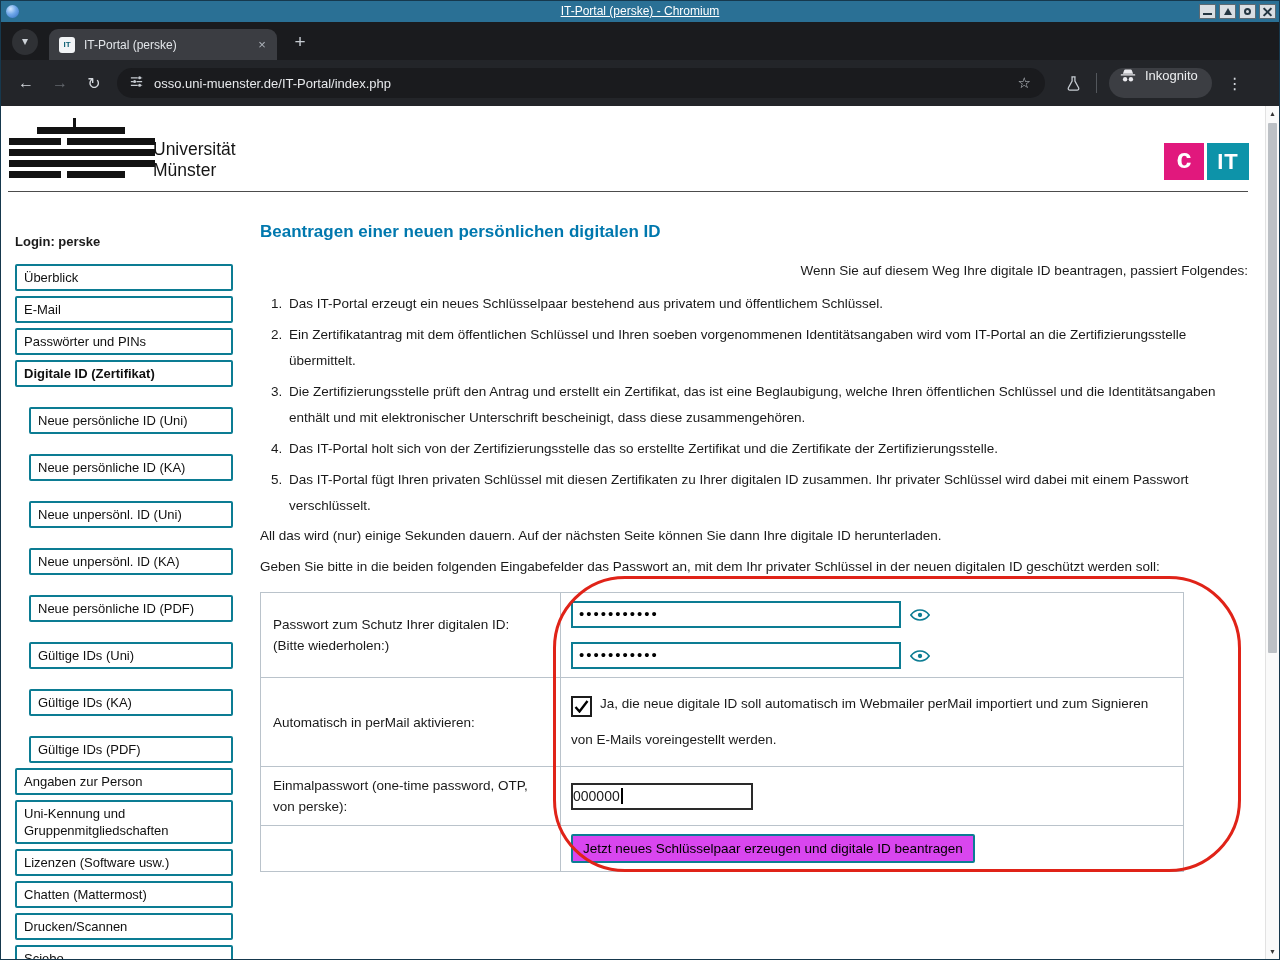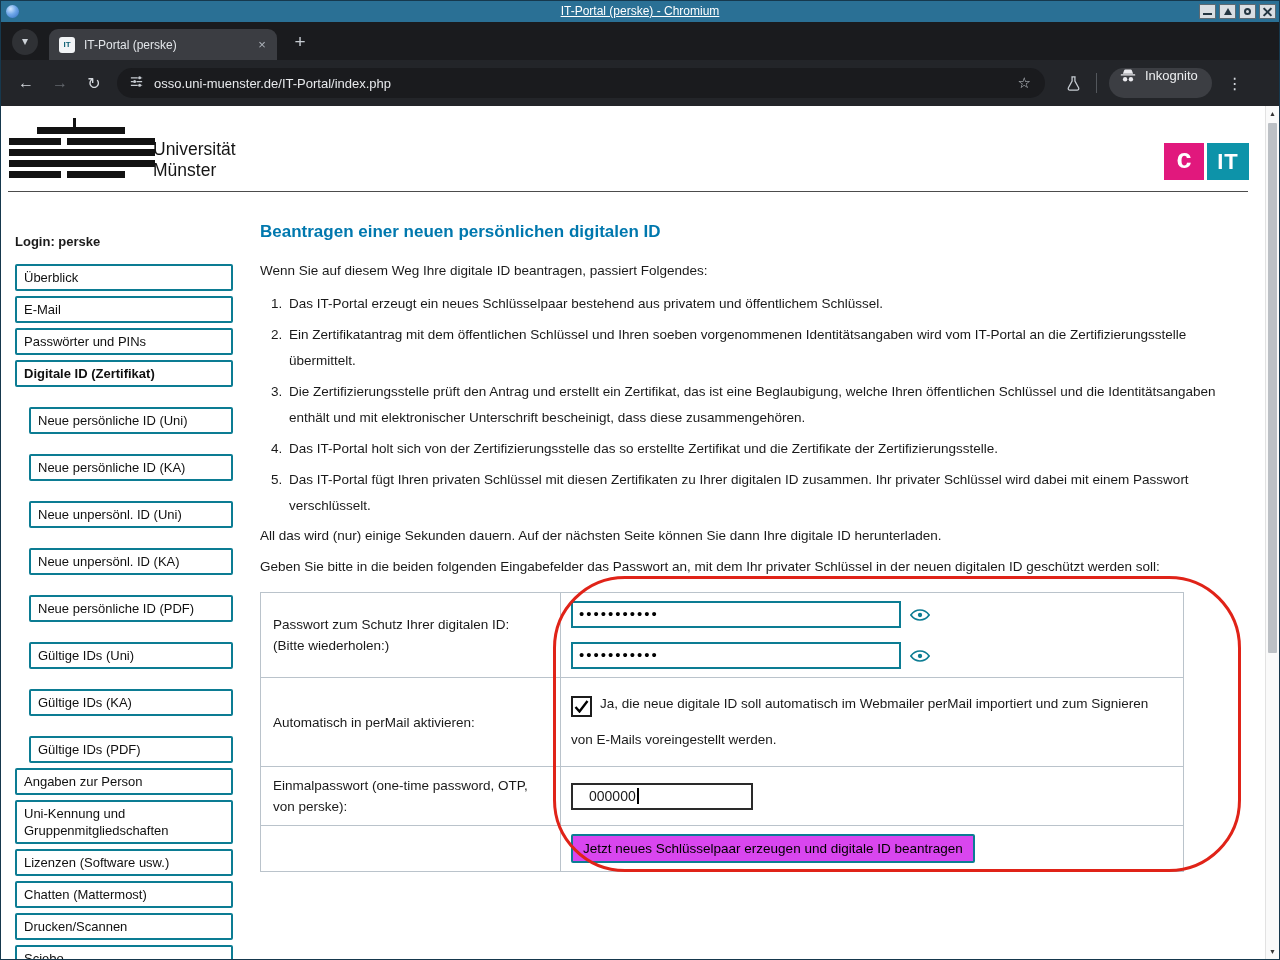--- a/index.html
+++ b/index.html
@@ -66,39 +66,39 @@
   .sidebar { position:absolute; left:14px; top:128px; width:226px; font-size:13px; }
   .login { font-weight:bold; margin-bottom:15px; }
   .nav-btn { width:218px; border:2px solid #0c7c93; background:#fff; padding:3px 7px; margin-bottom:5px; line-height:17px;
              color:#101010; cursor:pointer; border-radius:2px; }
   .nav-btn.sub { width:204px; margin-left:14px;margin-top:20px; }
   .nav-btn.active { font-weight:bold; }
 
   
   .main { position:absolute; left:259px; top:100px; width:988px;margin-top:12px; }
   .main h1 { margin:4px 0 0; font-size:17px; color:#0078ae; font-weight:bold; }
-  .intro { margin:21px 0 0; font-size:13.5px; }
+  .intro { margin:21px 0 0; font-size:13.5px;text-align:right; }
   ol.steps { margin:13px 0 0; padding:0 0 0 26px; }
   ol.steps li { font-size:13.5px; line-height:26px; margin:0 0 5px; padding-left:3px; }
   .after { margin:9px 0 0; font-size:13.5px; }
   .prompt { margin:16px 0 0; font-size:13.5px; }
 
   table.form { margin-top:18px; border-collapse:collapse; width:924px; }
   table.form td { border:1px solid #bac3cb; vertical-align:middle; }
   td.lbl { width:300px; padding:8px 12px; font-size:13.5px; line-height:21px; }
   td.fld { padding:8px 10px; font-size:13.5px; }
   .pwrow { display:flex; align-items:center; }
   .pwrow + .pwrow { margin-top:14px; }
   .pwfield { width:330px; height:27px; border:2px solid #0c7c93; padding:2px 6px 0; font-size:15px; letter-spacing:2px;
              color:#000; background:#fff; cursor:text; overflow:hidden; }
   .eye { margin-left:9px; display:flex; cursor:pointer; }
   .chkline { line-height:36px; }
   .checkbox { display:inline-flex; width:21px; height:21px; border:2px solid #1c1c1c; align-items:center; justify-content:center;
               vertical-align:-5px; margin-right:8px; background:#fff; cursor:pointer; }
-  .otp { display:inline-flex; align-items:center; width:182px; height:27px; border:2px solid #2a2a2a; padding:0 16px;
+  .otp { display:inline-flex; align-items:center; width:182px; height:27px; border:2px solid #2a2a2a; padding:0 0;
          font-size:14px; background:#fff; cursor:text; }
   .caret { display:inline-block; width:2px; height:16px; background:#000; margin-left:1px; }
   .submit { display:inline-block; border:2px solid #0c7c93; background:#d946ef; font-size:13.5px; padding:5px 10px;
             color:#000; font-family:inherit; border-radius:2px; cursor:pointer; }
 
   .annotation { position:absolute; left:552px; top:470px; width:688px; height:296px; border:3px solid #e02318;
                 border-radius:72px; pointer-events:none; }
 </style>
 </head>
 <body>

